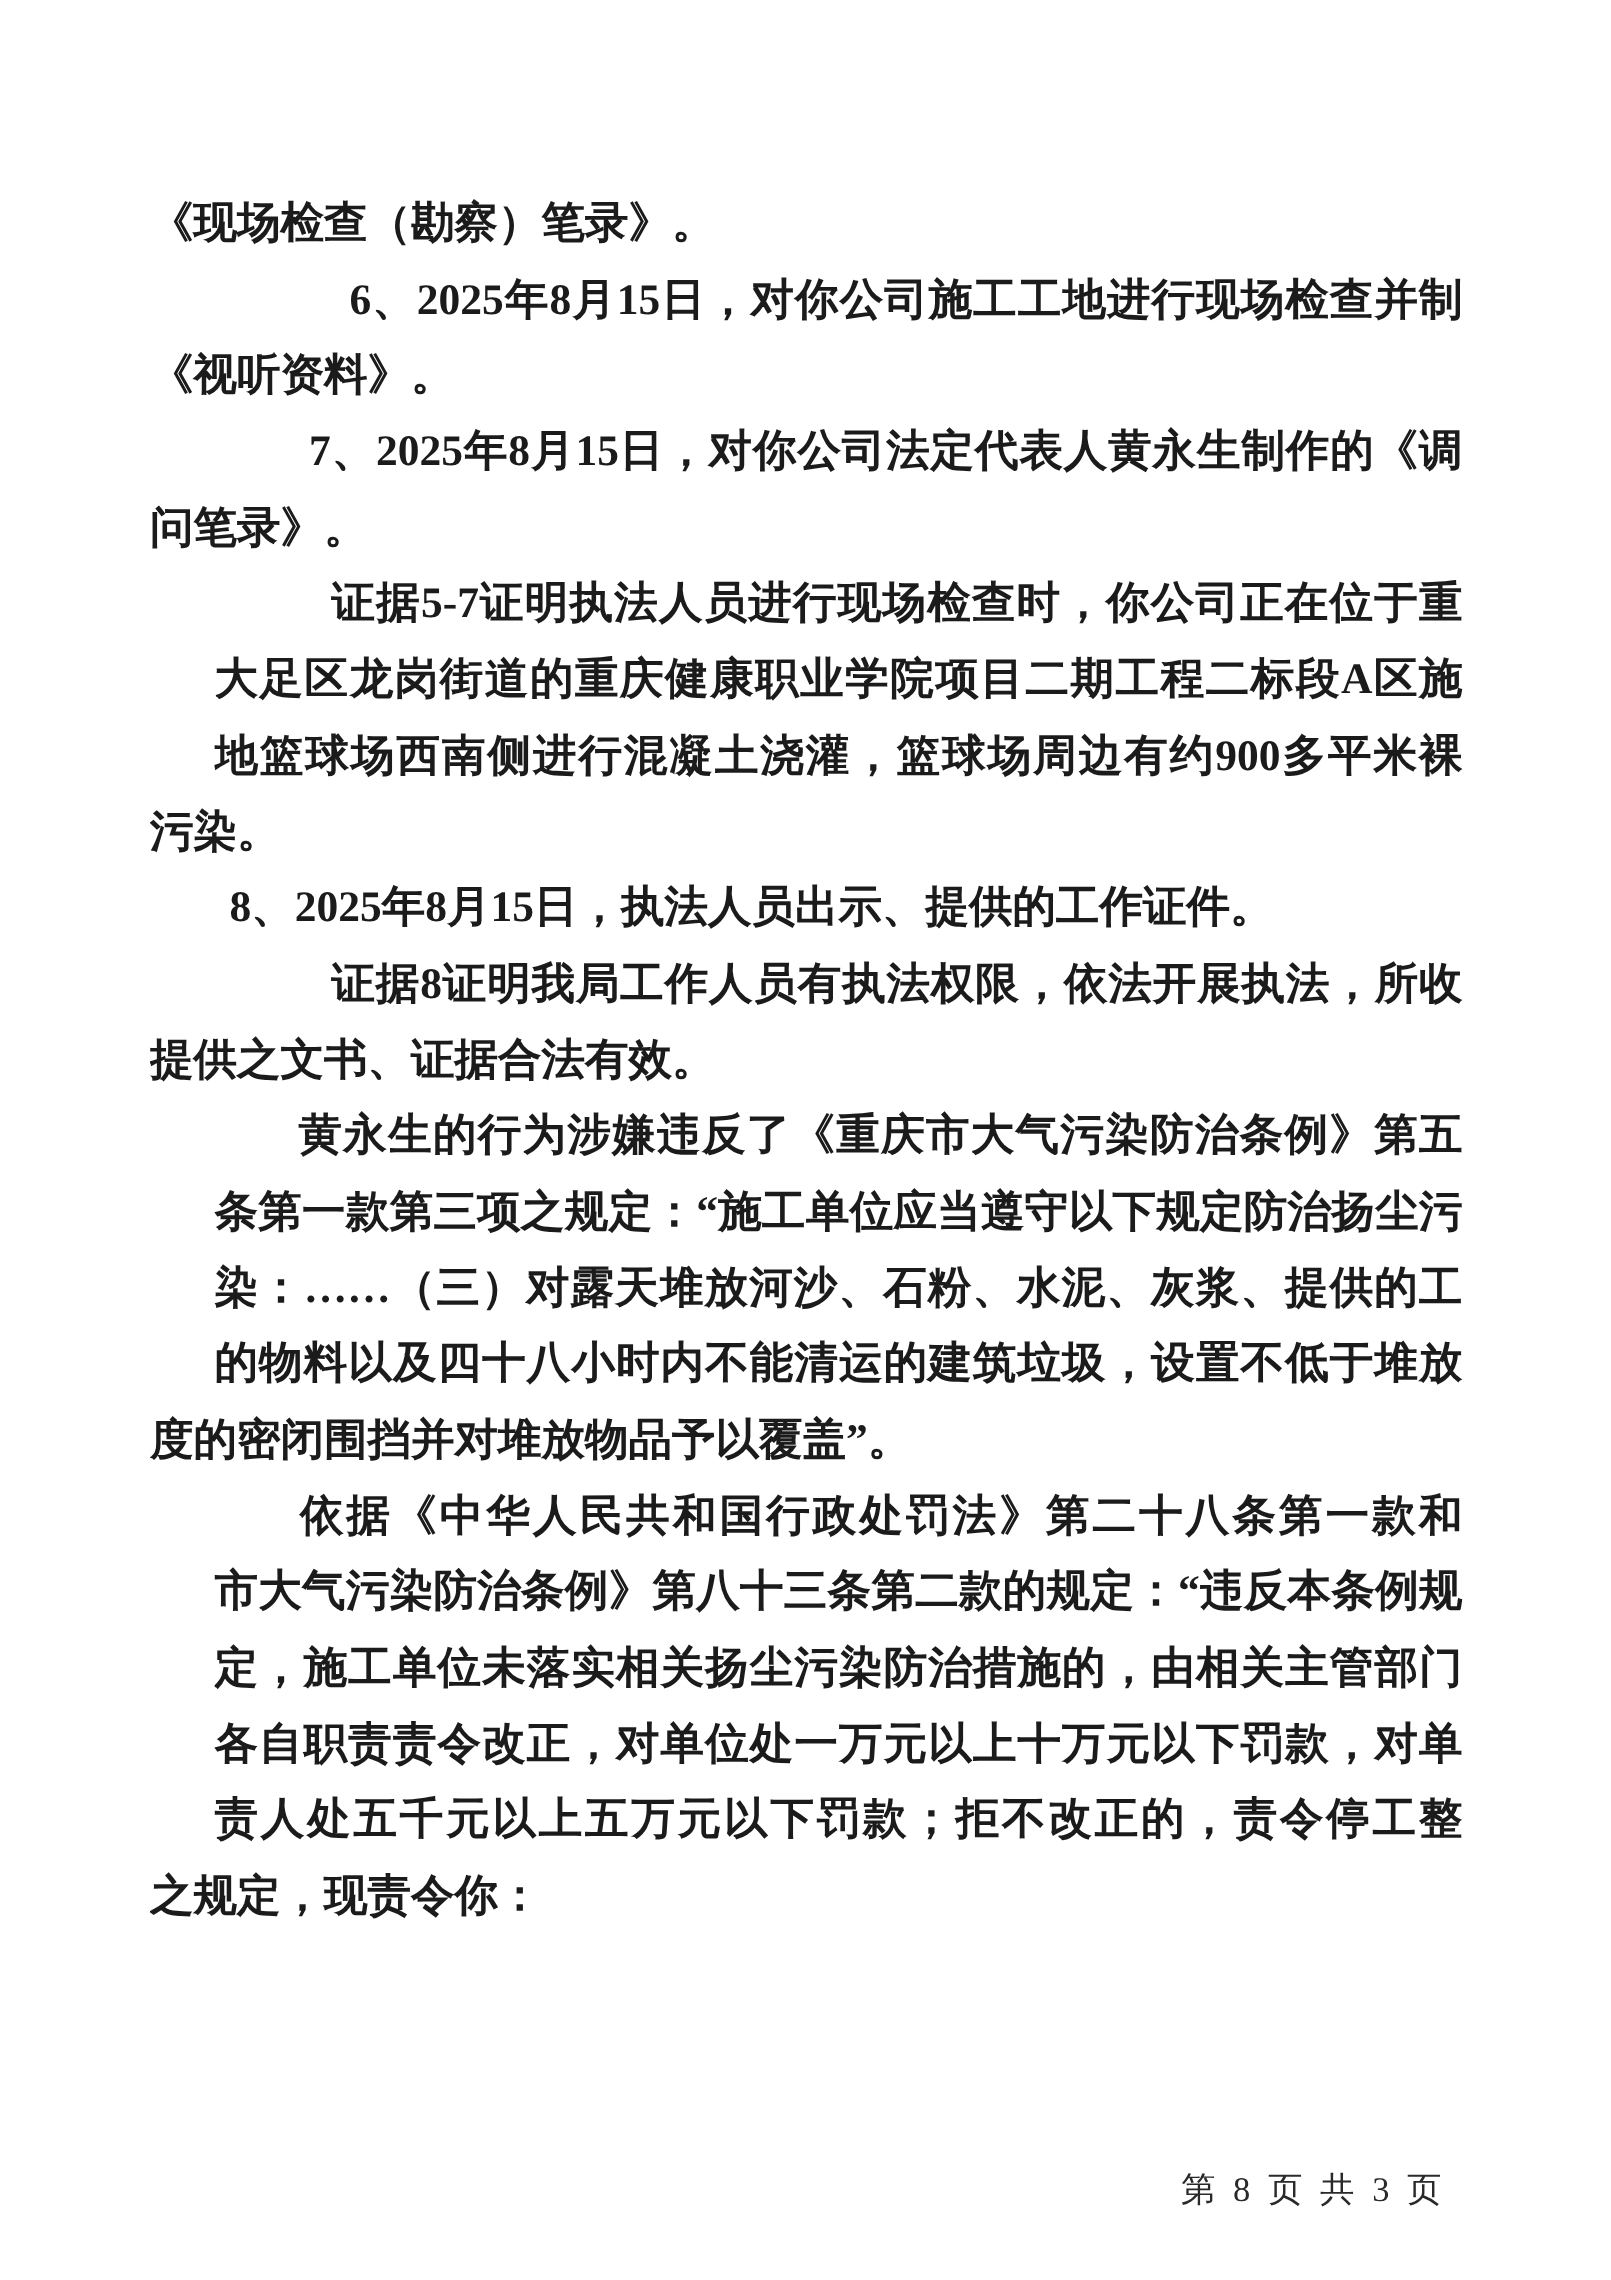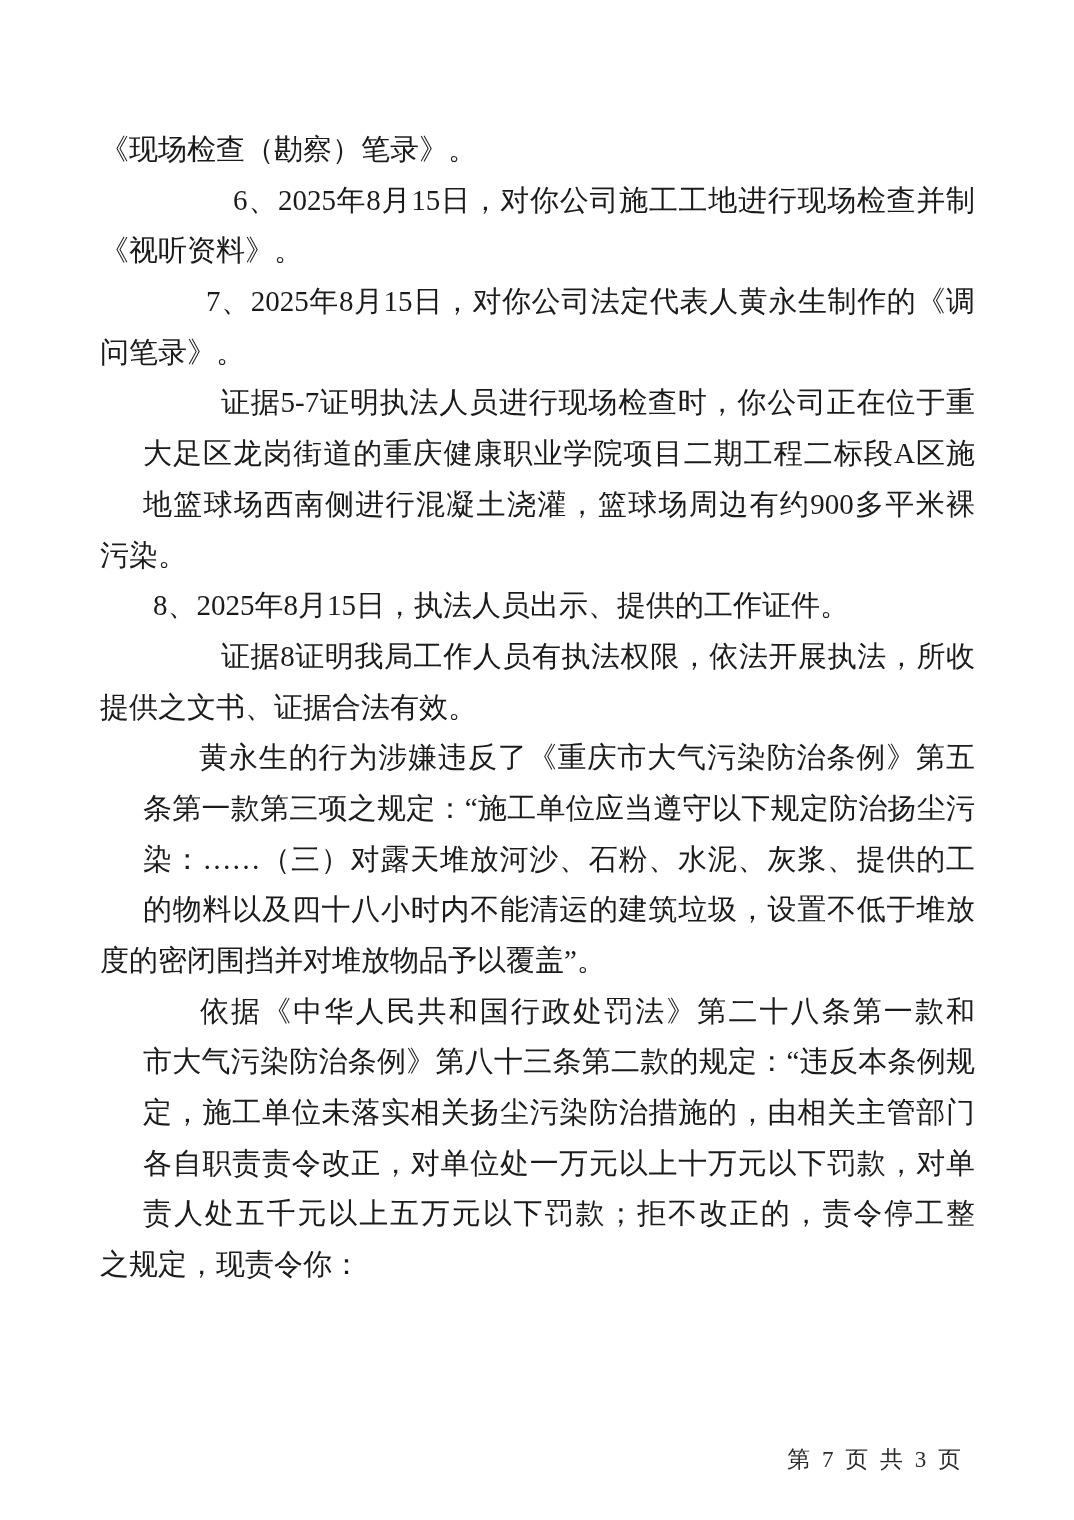--- a/index.html
+++ b/index.html
@@ -13,20 +13,21 @@
     height: 1520px;
     background: #ffffff;
     overflow: hidden;
     font-family: "Liberation Serif", "DejaVu Serif", serif;
   }
   .text-block {
     position: absolute;
     left: 100px;
     top: 124px;
     width: 875px;
+    font-weight: bold;
   }
   .line {
     height: 50.7px;
     line-height: 50.7px;
     font-size: 29px;
     color: #1b1b1b;
     white-space: nowrap;
     overflow: hidden;
     text-align: left;
     font-kerning: none;
@@ -70,15 +71,15 @@
       <div class="line just" style="padding-left: 0px;">的物料以及四十八小时内不能清运的建筑垃圾，设置不低于堆放物高</div>
       <div class="line" style="padding-left: 0px;">度的密闭围挡并对堆放物品予以覆盖”。</div>
       <div class="line just" style="padding-left: 57px;">依据《中华人民共和国行政处罚法》第二十八条第一款和《重庆</div>
       <div class="line just" style="padding-left: 0px;">市大气污染防治条例》第八十三条第二款的规定：“违反本条例规</div>
       <div class="line just" style="padding-left: 0px;">定，施工单位未落实相关扬尘污染防治措施的，由相关主管部门按照</div>
       <div class="line just" style="padding-left: 0px;">各自职责责令改正，对单位处一万元以上十万元以下罚款，对单位负</div>
       <div class="line just" style="padding-left: 0px;">责人处五千元以上五万元以下罚款；拒不改正的，责令停工整治。”</div>
       <div class="line" style="padding-left: 0px;">之规定，现责令你：</div>
     </div>
   <div class="footer">
-    <span>第 7 页 共 3 页</span>
+    <span>第 8 页 共 3 页</span>
   </div>
 </div>
 
 </body></html>

